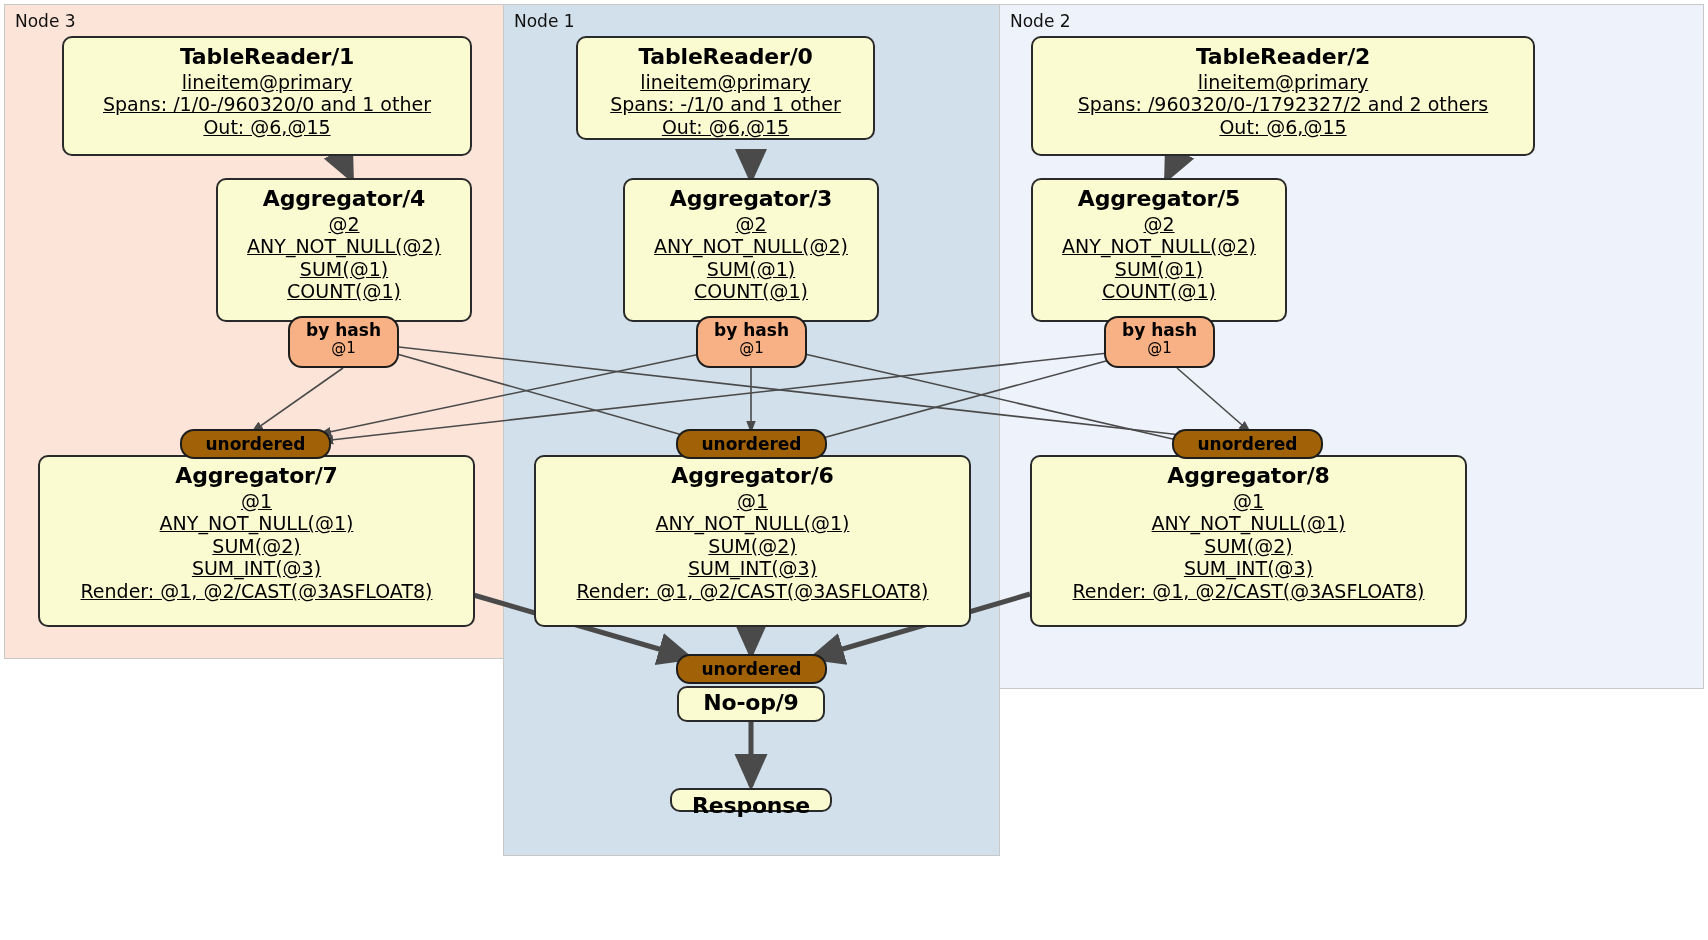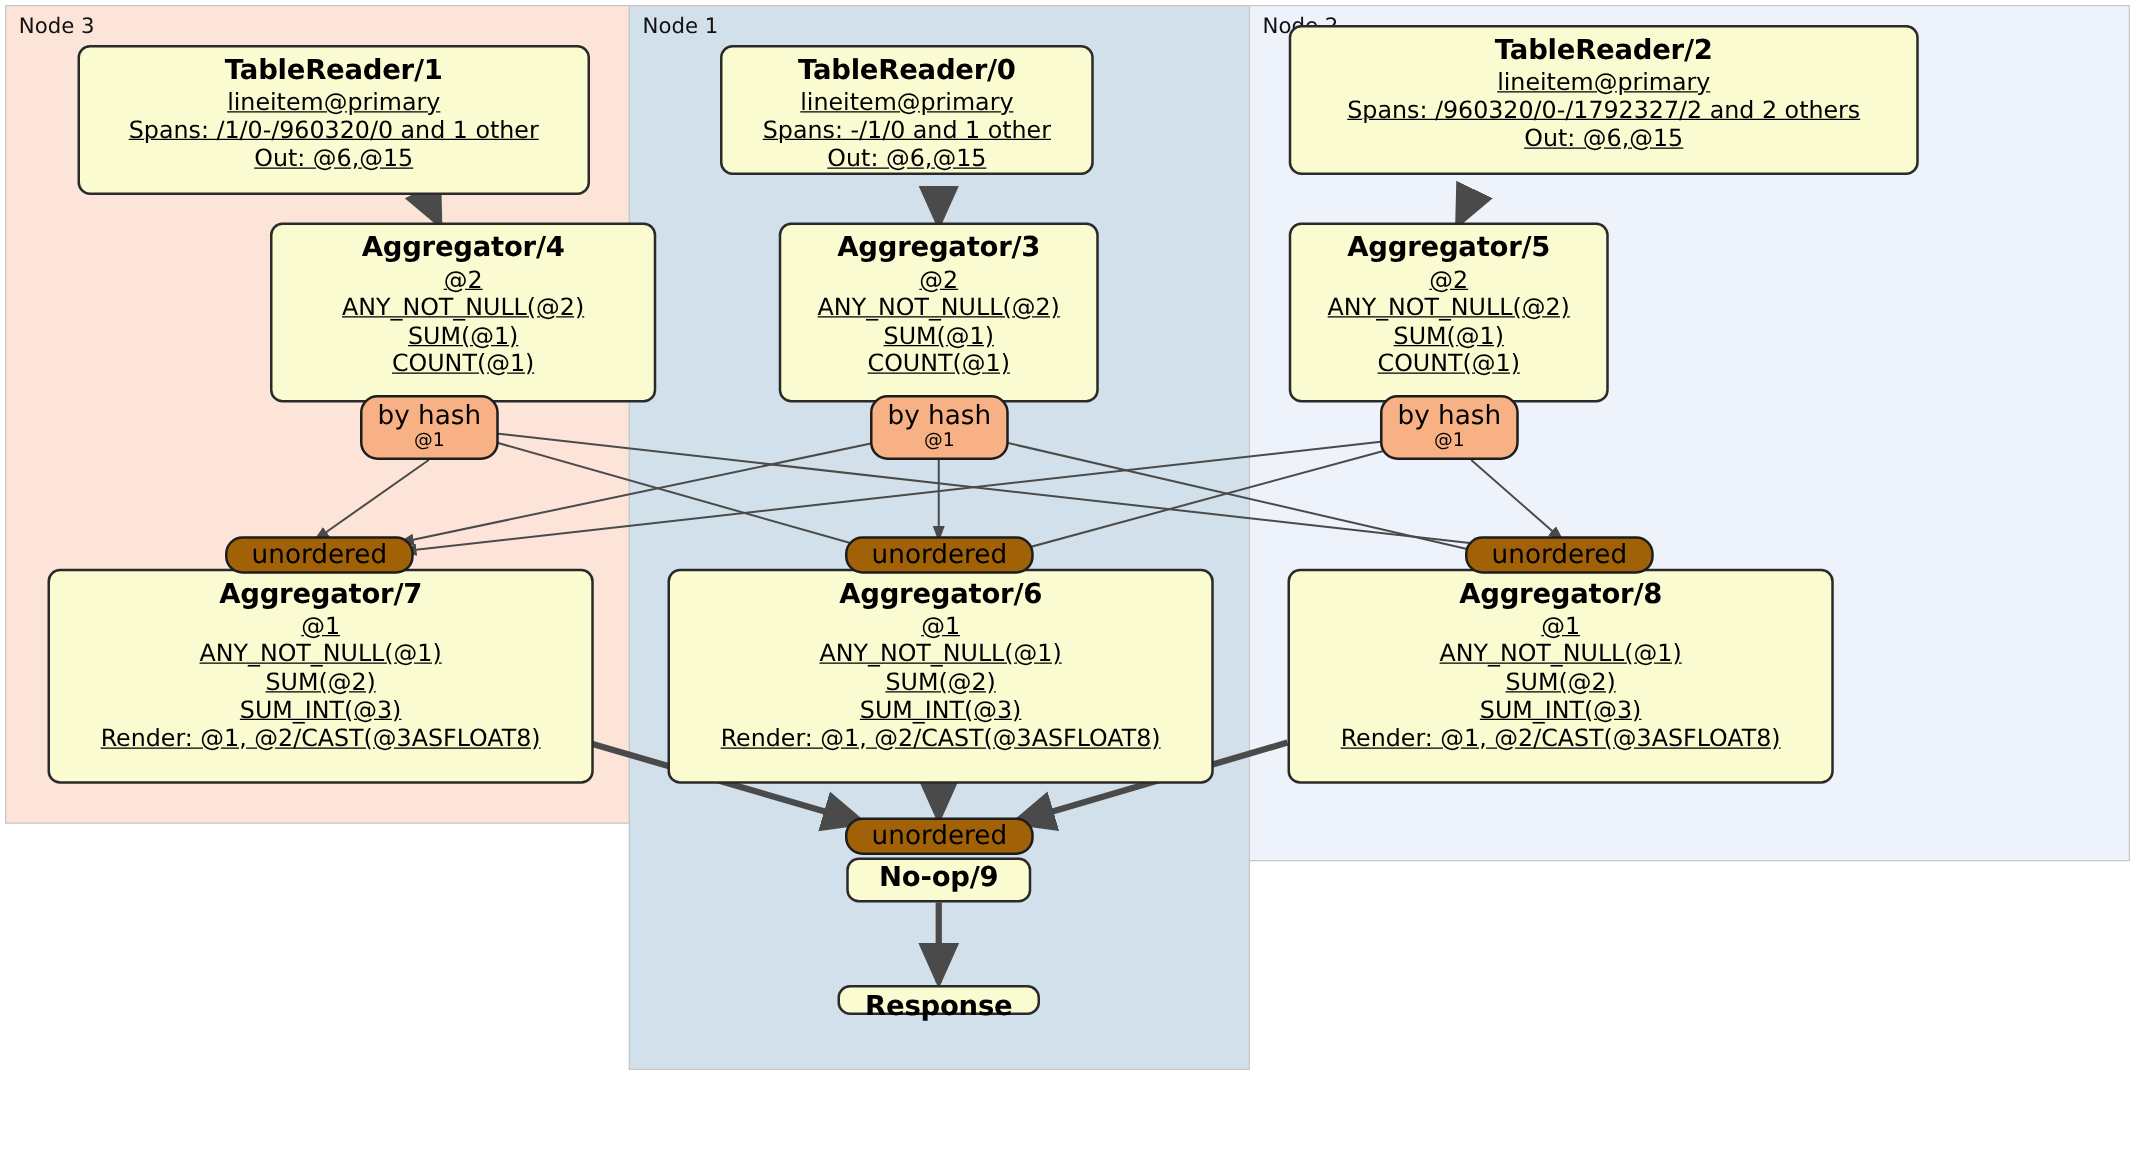--- a/index.html
+++ b/index.html
@@ -72,22 +72,22 @@
     box-sizing: border-box;
     border: 2px solid #1d1d1d;
     border-radius: 13px;
     text-align: center;
     color: #000000;
     line-height: 1.1;
     z-index: 5;
   }
   .badge .bl {
     display: block;
-    font-weight: normal;
-    font-size: 21px;
+    font-weight: bold;
+    font-size: 17px;
     white-space: nowrap;
   }
   .badge .bs {
     display: block;
     font-weight: normal;
     font-size: 15px;
     white-space: nowrap;
   }
   .badge-hash {
     background: #f7b184;
@@ -166,28 +166,28 @@
     <span class="line">Out: @6,@15</span>
   </div>
 
   <div class="proc" style="left:576px; top:36px; width:299px; height:104px;">
     <span class="title">TableReader/0</span>
     <span class="line">lineitem@primary</span>
     <span class="line">Spans: -/1/0 and 1 other</span>
     <span class="line">Out: @6,@15</span>
   </div>
 
-  <div class="proc" style="left:1031px; top:20px; width:504px; height:120px;">
+  <div class="proc" style="left:1031px; top:36px; width:504px; height:120px;">
     <span class="title">TableReader/2</span>
     <span class="line">lineitem@primary</span>
     <span class="line">Spans: /960320/0-/1792327/2 and 2 others</span>
     <span class="line">Out: @6,@15</span>
   </div>
 
-  <div class="proc" style="left:216px; top:178px; width:309px; height:144px;">
+  <div class="proc" style="left:216px; top:178px; width:256px; height:144px;">
     <span class="title">Aggregator/4</span>
     <span class="line">@2</span>
     <span class="line">ANY_NOT_NULL(@2)</span>
     <span class="line">SUM(@1)</span>
     <span class="line">COUNT(@1)</span>
   </div>
 
   <div class="proc" style="left:623px; top:178px; width:256px; height:144px;">
     <span class="title">Aggregator/3</span>
     <span class="line">@2</span>

